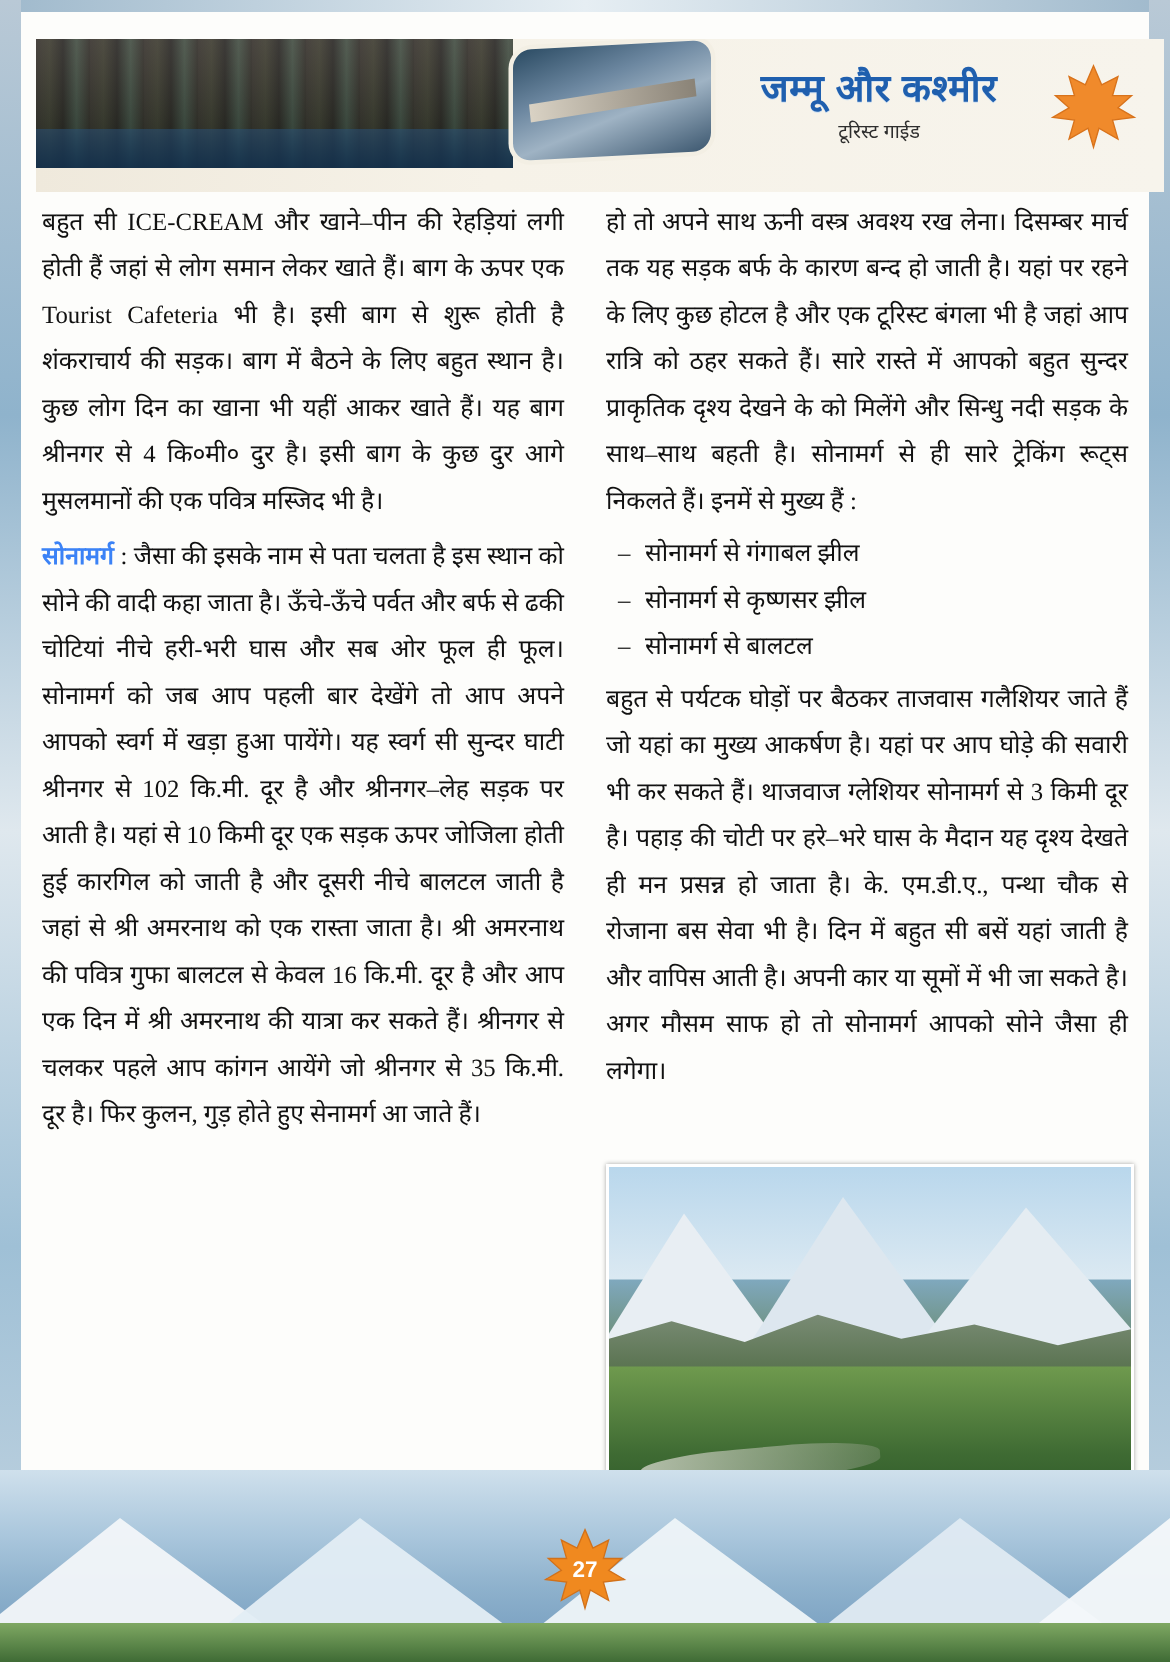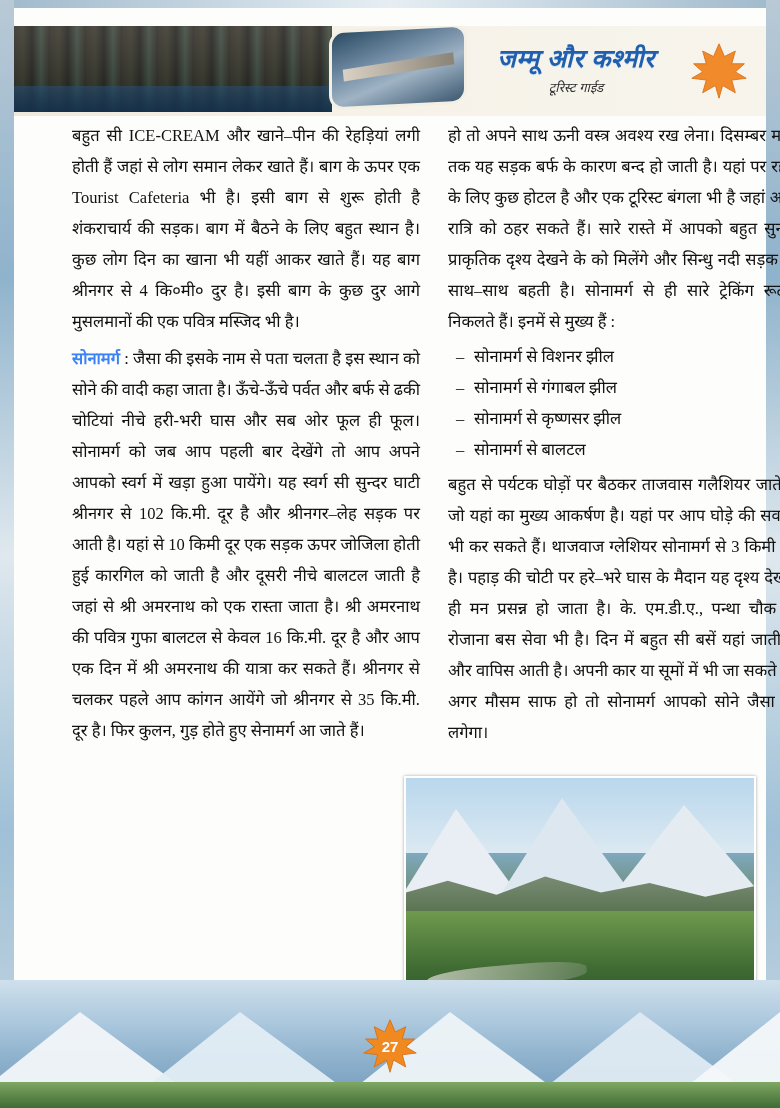--- a/index.html
+++ b/index.html
@@ -23,24 +23,23 @@
   }
   .frame-left{left:0;}
   .frame-right{right:0;}
   .frame-top{
     position:absolute;left:0;right:0;top:0;height:8px;
     background:linear-gradient(90deg,#9fb9cc,#e6eef3,#9fb9cc);
   }
 
   
   .header{
-    position:absolute;left:14px;top:26px;width:752px;height:90px;
+    position:absolute;left:24px;top:26px;width:752px;height:102px;
     background:linear-gradient(90deg,#efe9dc 0%,#f6f2e8 40%,#f7f4ec 100%);
     overflow:hidden;
-    font-style:italic;
   }
   .hdr-photo{
     position:absolute;left:0;top:0;width:318px;height:86px;
     background:
       linear-gradient(180deg,rgba(60,90,120,.25),rgba(0,0,0,0)),
       repeating-linear-gradient(90deg,#b4633a 0px,#c8763f 9px,#8f4e2d 18px,#d89a5c 27px,#a55a33 36px),
       linear-gradient(180deg,#6d9dc5,#2f5f86);
     background-blend-mode:normal,multiply,normal;
   }
   .hdr-photo:after{
@@ -73,21 +72,21 @@
   }
   .hdr-leaf{
     position:absolute;right:16px;top:16px;width:62px;height:58px;
   }
 
   
   .content{
     position:absolute;left:28px;top:120px;width:724px;height:860px;
   }
   .col{
-    position:absolute;top:0;width:348px;margin-left:44px;
+    position:absolute;top:12px;width:348px;
   }
   .col-left{left:0;}
   .col-right{left:376px;}
 
   p.para{
     margin:0 0 0 0;
     font-size:16.5px;
     line-height:31px;
     color:#111;
     text-align:justify;
@@ -203,21 +202,20 @@
       <p class="para">
         <span class="term">सोनामर्ग</span><span> : </span><span>जैसा की इसके नाम से पता चलता है इस स्थान को सोने की वादी कहा जाता है। ऊँचे-ऊँचे पर्वत और बर्फ से ढकी चोटियां नीचे हरी-भरी घास और सब ओर फूल ही फूल। सोनामर्ग को जब आप पहली बार देखेंगे तो आप अपने आपको स्वर्ग में खड़ा हुआ पायेंगे। यह स्वर्ग सी सुन्दर घाटी श्रीनगर से 102 कि.मी. दूर है और श्रीनगर–लेह सड़क पर आती है। यहां से 10 किमी दूर एक सड़क ऊपर जोजिला होती हुई कारगिल को जाती है और दूसरी नीचे बालटल जाती है जहां से श्री अमरनाथ को एक रास्ता जाता है। श्री अमरनाथ की पवित्र गुफा बालटल से केवल 16 कि.मी. दूर है और आप एक दिन में श्री अमरनाथ की यात्रा कर सकते हैं। श्रीनगर से चलकर पहले आप कांगन आयेंगे जो श्रीनगर से 35 कि.मी. दूर है। फिर कुलन, गुड़ होते हुए सेनामर्ग आ जाते हैं।</span>
       </p>
 
     </div>
 
     <div class="col col-right">
       <p class="para">हो तो अपने साथ ऊनी वस्त्र अवश्य रख लेना। दिसम्बर मार्च तक यह सड़क बर्फ के कारण बन्द हो जाती है। यहां पर रहने के लिए कुछ होटल है और एक टूरिस्ट बंगला भी है जहां आप रात्रि को ठहर सकते हैं। सारे रास्ते में आपको बहुत सुन्दर प्राकृतिक दृश्य देखने के को मिलेंगे और सिन्धु नदी सड़क के साथ–साथ बहती है। सोनामर्ग से ही सारे ट्रेकिंग रूट्स निकलते हैं। इनमें से मुख्य हैं :</p>
 
       <ul class="routes">
-        <li>सोनामर्ग से विशनर झील</li>
         <li>सोनामर्ग से गंगाबल झील</li>
         <li>सोनामर्ग से कृष्णसर झील</li>
         <li>सोनामर्ग से बालटल</li>
       </ul>
 
       <p class="para">बहुत से पर्यटक घोड़ों पर बैठकर ताजवास गलैशियर जाते हैं जो यहां का मुख्य आकर्षण है। यहां पर आप घोड़े की सवारी भी कर सकते हैं। थाजवाज ग्लेशियर सोनामर्ग से 3 किमी दूर है। पहाड़ की चोटी पर हरे–भरे घास के मैदान यह दृश्य देखते ही मन प्रसन्न हो जाता है। के. एम.डी.ए., पन्था चौक से रोजाना बस सेवा भी है। दिन में बहुत सी बसें यहां जाती है और वापिस आती है। अपनी कार या सूमों में भी जा सकते है। अगर मौसम साफ हो तो सोनामर्ग आपको सोने जैसा ही लगेगा।</p>
     </div>
 
     <div class="photo-mountain">
       <div class="pm-sky"></div>

